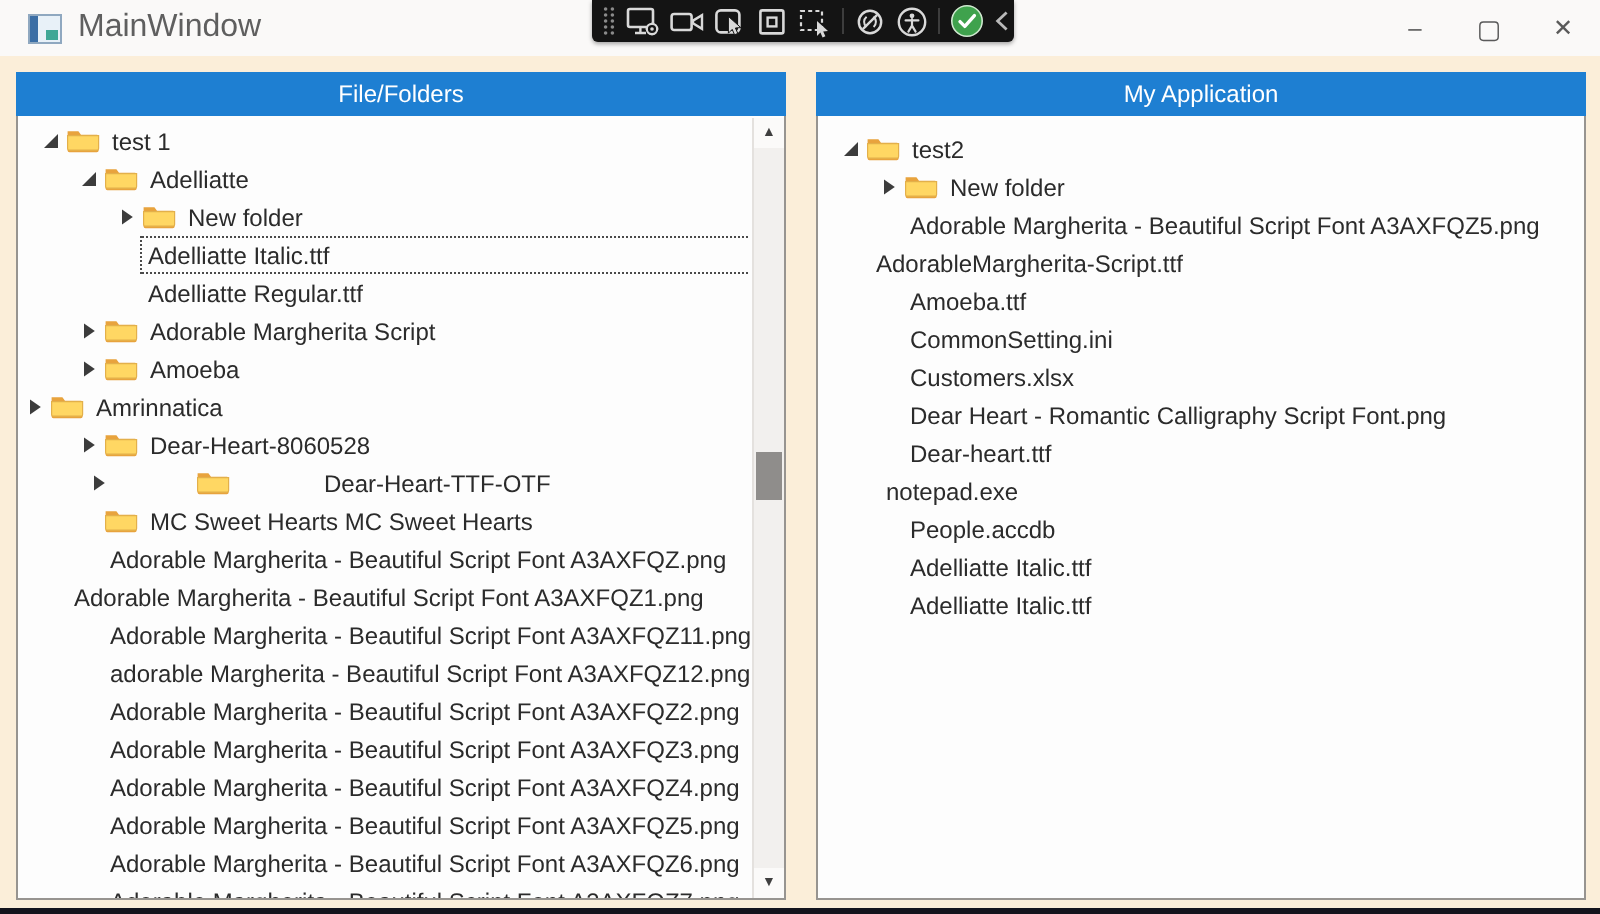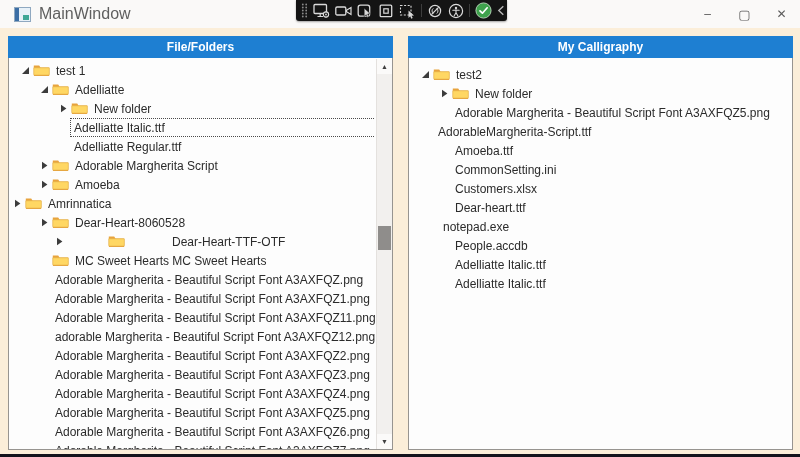--- a/index.html
+++ b/index.html
@@ -26,21 +26,21 @@
                    padding:0 5px;box-sizing:border-box;z-index:9;overflow:hidden;box-shadow:0 1px 2px rgba(0,0,0,.35);}
   .ticon{display:flex;align-items:center;justify-content:center;flex:none;height:18px;}
   .tsep{width:1px;height:13px;background:#3D3D3D;flex:none;}
 
   
   .content{position:absolute;top:28px;left:0;right:0;bottom:3px;background:var(--window-bg,#FBEED9);}
   .panel{position:absolute;top:8px;width:385px;height:414px;}
   .panel.left{left:8px;}
   .panel.right{left:408px;}
   .panel-header{height:22px;background:var(--header-blue,#1E7FD2);color:#FFFFFF;font-size:12px;
-                font-weight:bold;display:flex;align-items:center;justify-content:center;}
+                font-weight:normal;display:flex;align-items:center;justify-content:center;}
   .tree{position:absolute;top:22px;left:0;right:0;bottom:0;background:var(--panel-bg,#FDFDFD);
         border:1px solid #979490;border-top:none;box-sizing:border-box;overflow:hidden;}
   .tree-inner{padding-top:3px;}
   .panel.right .tree-inner{padding-top:7px;}
   .panel.left .tree-inner{margin-right:17px;}
 
   .trow{height:19px;display:flex;align-items:center;font-size:12px;color:#2B2B2B;
         white-space:nowrap;overflow:hidden;cursor:default;}
   .expander{width:16px;flex:none;display:flex;align-items:center;justify-content:center;}
   .ficon{width:20px;flex:none;display:flex;align-items:center;}
@@ -272,21 +272,21 @@
               <span class="ficon">
                 <svg width="17" height="13" viewBox="0 0 17 13">
                   <path d="M0.8 1.6 h5.4 l1.3 1.8 h8 q0.8 0 0.8 0.8 v7 q0 0.9 -0.9 0.9 h-13.7 q-0.9 0 -0.9 -0.9 Z" fill="#E8A33D"></path>
                   <path d="M0.8 3.8 h15.5 v6.4 q0 0.9 -0.9 0.9 h-13.7 q-0.9 0 -0.9 -0.9 Z" fill="#FFD763" stroke="#E3B04A" stroke-width="0.6"></path>
                 </svg>
               </span>
               <span class="lwrap">
                 <span>Dear-Heart-8060528</span>
               </span>
             </div>
-            <div class="trow" style="padding-left: 42px; gap: 41px;">
+            <div class="trow" style="padding-left: 32px; gap: 41px;">
               <span class="expander">
                 <svg width="9" height="9" viewBox="0 0 9 9">
                   <path d="M2 0.8 L7.4 4.5 L2 8.2 Z" fill="#3C3C3C"></path>
                 </svg>
               </span>
               <span class="ficon">
                 <svg width="17" height="13" viewBox="0 0 17 13">
                   <path d="M0.8 1.6 h5.4 l1.3 1.8 h8 q0.8 0 0.8 0.8 v7 q0 0.9 -0.9 0.9 h-13.7 q-0.9 0 -0.9 -0.9 Z" fill="#E8A33D"></path>
                   <path d="M0.8 3.8 h15.5 v6.4 q0 0.9 -0.9 0.9 h-13.7 q-0.9 0 -0.9 -0.9 Z" fill="#FFD763" stroke="#E3B04A" stroke-width="0.6"></path>
                 </svg>
@@ -306,21 +306,21 @@
               <span class="lwrap">
                 <span>MC Sweet Hearts MC Sweet Hearts</span>
               </span>
             </div>
             <div class="trow" style="padding-left: 27px;">
               <span class="expander"></span>
               <span class="lwrap">
                 <span>Adorable Margherita - Beautiful Script Font A3AXFQZ.png</span>
               </span>
             </div>
-            <div class="trow" style="padding-left: 27px;">
+            <div class="trow" style="padding-left: 9px;">
               <span class="expander"></span>
               <span class="lwrap">
                 <span>Adorable Margherita - Beautiful Script Font A3AXFQZ1.png</span>
               </span>
             </div>
             <div class="trow" style="padding-left: 27px;">
               <span class="expander"></span>
               <span class="lwrap">
                 <span>Adorable Margherita - Beautiful Script Font A3AXFQZ11.png</span>
               </span>
@@ -372,21 +372,21 @@
       <div class="scrollbar">
         <div class="sb-btn">▲</div>
         <div class="sb-track">
           <div class="sb-thumb"></div>
         </div>
         <div class="sb-btn">▼</div>
       </div>
     </section>
 
     <section class="panel right">
-      <div class="panel-header">My Calligraphy</div>
+      <div class="panel-header">My Application</div>
       <div class="tree">
         <div class="tree-inner" id="right-tree">
             <div class="trow" style="padding-left: 8px;">
               <span class="expander">
                 <svg width="9" height="9" viewBox="0 0 9 9">
                   <path d="M8 1 V8 H1 Z" fill="#3C3C3C"></path>
                 </svg>
               </span>
               <span class="ficon">
                 <svg width="17" height="13" viewBox="0 0 17 13">
@@ -440,20 +440,26 @@
             </div>
             <div class="trow" style="padding-left: 27px;">
               <span class="expander"></span>
               <span class="lwrap">
                 <span>Customers.xlsx</span>
               </span>
             </div>
             <div class="trow" style="padding-left: 27px;">
               <span class="expander"></span>
               <span class="lwrap">
+                <span>Dear Heart - Romantic Calligraphy Script Font.png</span>
+              </span>
+            </div>
+            <div class="trow" style="padding-left: 27px;">
+              <span class="expander"></span>
+              <span class="lwrap">
                 <span>Dear-heart.ttf</span>
               </span>
             </div>
             <div class="trow" style="padding-left: 15px;">
               <span class="expander"></span>
               <span class="lwrap">
                 <span>notepad.exe</span>
               </span>
             </div>
             <div class="trow" style="padding-left: 27px;">

